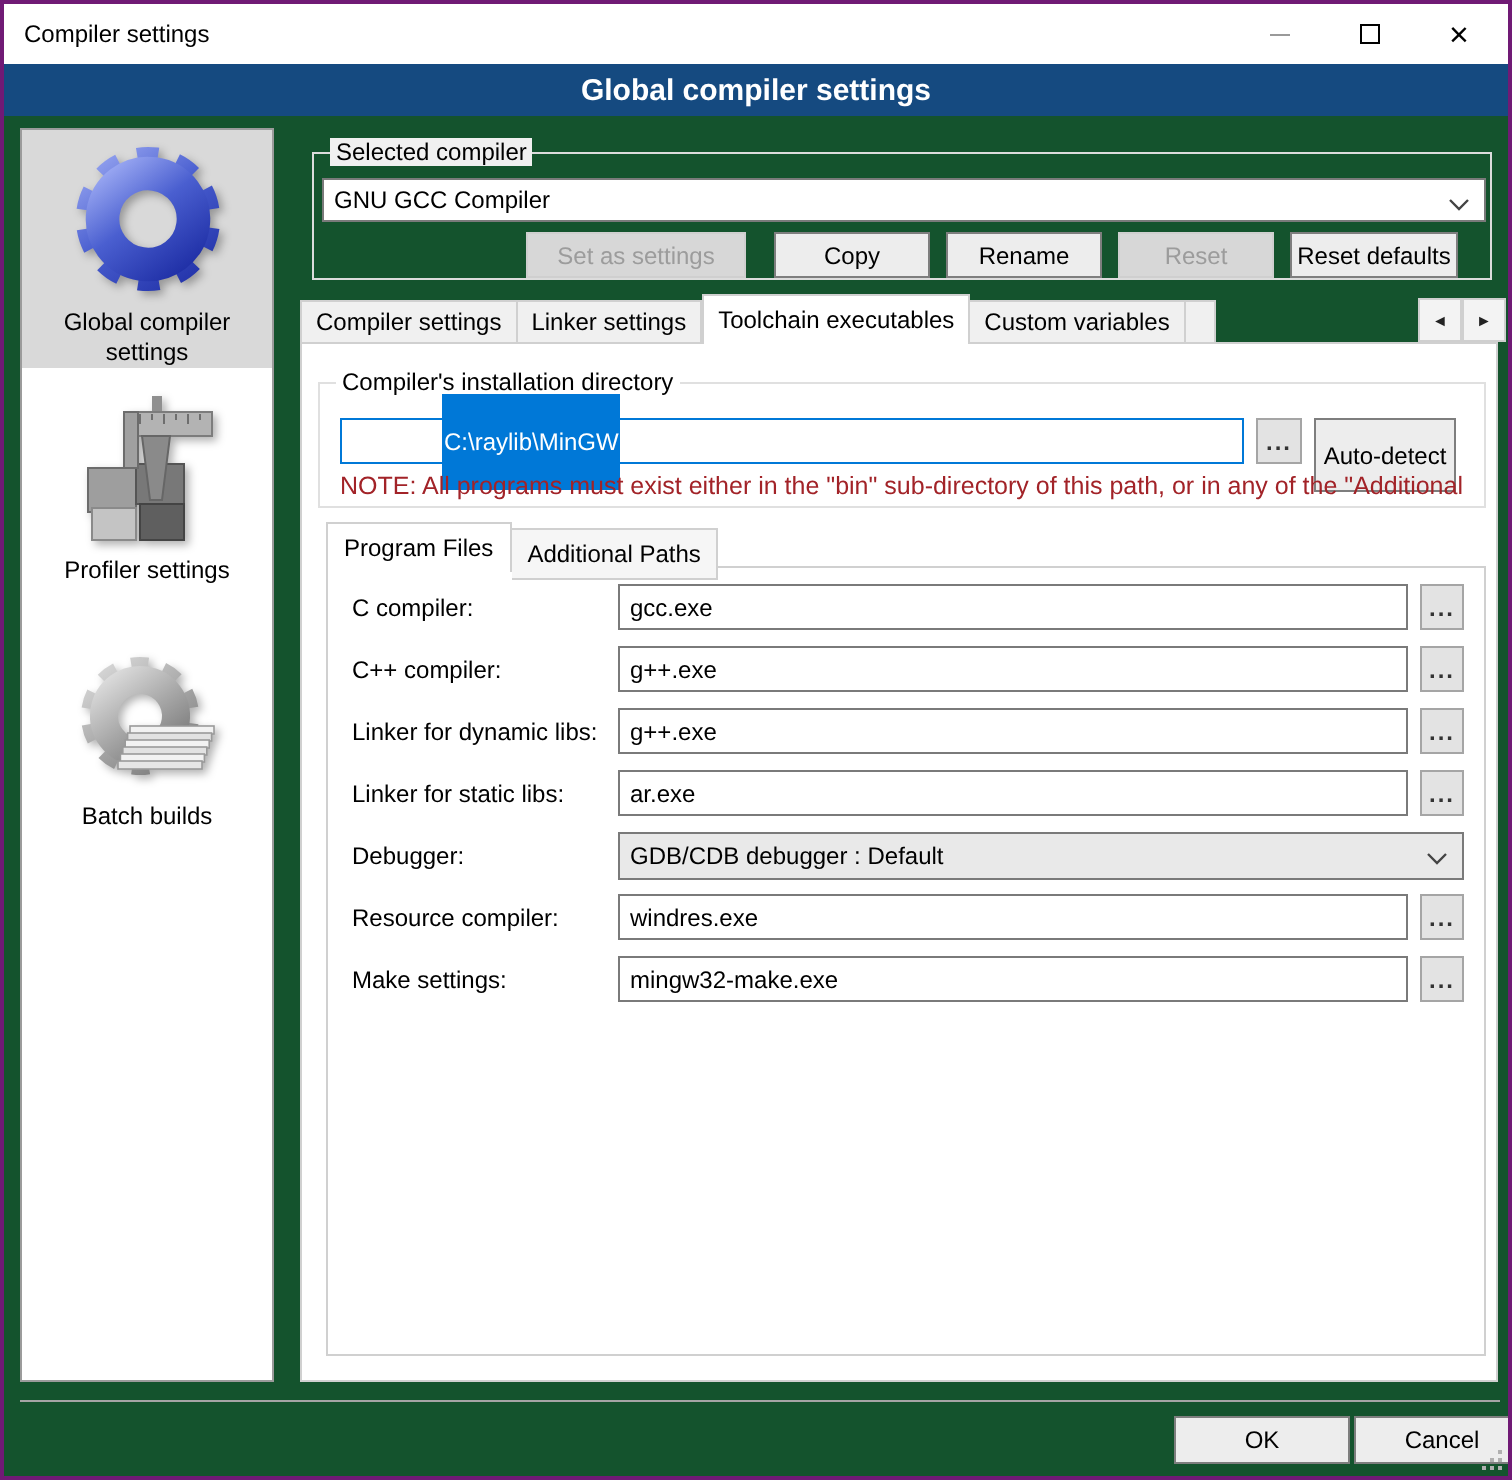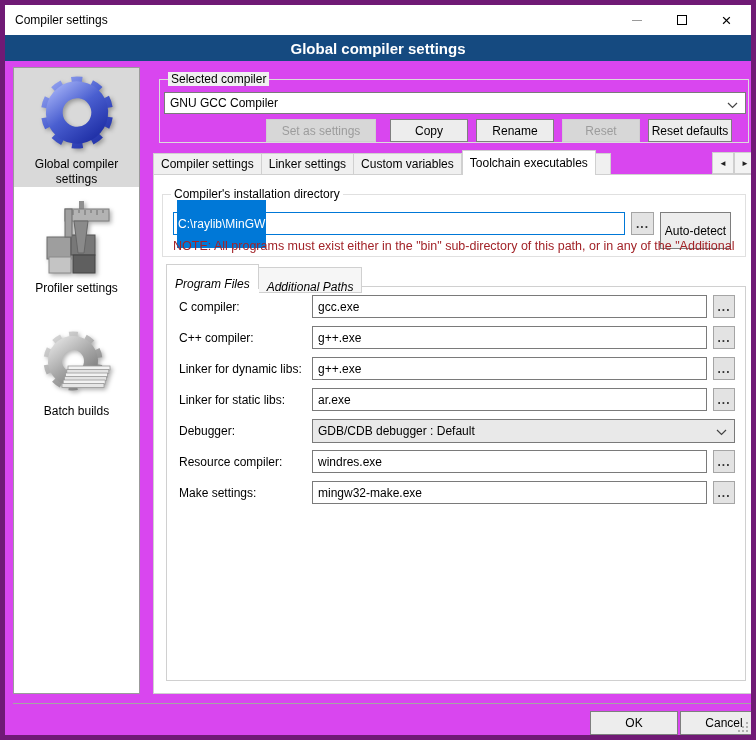--- a/index.html
+++ b/index.html
@@ -1,20 +1,20 @@
 <!DOCTYPE html>
 <html><head>
 <meta charset="utf-8">
 <style>
   * { margin:0; padding:0; box-sizing:border-box; }
   html,body { width:756px; height:740px; }
   body { font-family:"Liberation Sans", sans-serif; font-size:12px; color:#000; background:#fff; }
 
-  .window { position:relative; width:756px; height:740px; background:#d946ef;
-            border:5px solid #701a75; overflow:hidden; }
+  .window { position:relative; width:756px; height:740px; background:#14532d;
+            border:2px solid #701a75; overflow:hidden; }
 
   
   .titlebar { position:absolute; top:0; left:0; right:0; height:30px; background:#fff; }
   .title { position:absolute; left:10px; top:8px; font-size:12px; }
   .caption-buttons { position:absolute; right:2px; top:0; height:30px; display:flex; }
   .cap-btn { width:45px; height:30px; display:flex; align-items:center; justify-content:center; }
   .min-glyph { width:10px; height:1px; background:#9a9a9a; }
   .max-glyph { width:10px; height:10px; border:1px solid #000; }
   .close-glyph { font-size:17px; line-height:1; color:#000; }
 
@@ -65,33 +65,33 @@
   .arrow-left { left:707px; } .arrow-right { left:729px; }
 
   
   .tabpage { position:absolute; left:148px; top:169px; width:599px; height:520px;
              background:#fff; border:1px solid #d0d0d0; }
   .group2 { left:8px; top:19px; width:584px; height:63px; border-color:#e0e0e0; }
   .group2 .legend { background:#fff; }
   .dir-input { position:absolute; left:10px; top:17px; width:452px; height:23px;
                background:#fff; border:1px solid #0078d7; display:flex; align-items:center;
                padding-left:3px; }
-  .sel-text { background:#0078d7; color:#fff; padding:17px 1px; }
+  .sel-text { background:#0078d7; color:#fff; padding:17px 1px;margin-left:47px; }
   .mini-btn { position:absolute; width:23px; height:23px; background:#e3e3e3; border:1px solid #a5a5a5;
               display:flex; align-items:center; justify-content:center; font-weight:bold; color:#333;
               letter-spacing:1px; }
   .dir-browse { left:468px; top:17px; }
   .autodetect { position:absolute; left:497px; top:17px; width:71px; height:37px; }
   .note { position:absolute; left:10px; top:44px; width:566px; white-space:nowrap;
           overflow:hidden; font-size:12.5px; }
 
   
   .subtabs { position:absolute; left:12px; top:89px; display:flex; z-index:3; }
-  .subtab { height:22px; margin-top:3px; padding:12px 8px; display:flex; 
-            background:#f6f6f6; border:1px solid #d0d0d0; border-left:none; white-space:nowrap;font-style:italic; }
+  .subtab { height:22px; margin-top:3px; padding:12px 8px; display:flex; align-items:center;
+            background:#f6f6f6; border:1px solid #d0d0d0; border-left:none; white-space:nowrap; }
   .subtab:first-child { border-left:1px solid #d0d0d0; }
   .subtab.active { height:25px; margin-top:0; background:#fff; border-bottom:none; }
   .subpage { position:absolute; left:12px; top:111px; width:580px; height:395px;
              background:#fff; border:1px solid #d0d0d0; }
 
   .frow { position:absolute; left:0; width:100%; height:24px; }
   .flabel { position:absolute; left:12px; top:5px; }
   .finput { position:absolute; left:145px; top:0; width:395px; height:23px;
             border:1px solid #7a7a7a; background:#fff; font-family:"Liberation Sans",sans-serif;
             font-size:12px; padding-left:5px; }
@@ -223,25 +223,25 @@
     </div>
   </div>
 
   <div class="tabstrip">
     <div class="tab">
         <span>Compiler settings</span>
       </div>
     <div class="tab">
         <span>Linker settings</span>
       </div>
+    <div class="tab active">
+        <span>Toolchain executables</span>
+      </div>
     <div class="tab">
         <span>Custom variables</span>
-      </div>
-    <div class="tab active">
-        <span>Toolchain executables</span>
       </div>
     <div class="tab"></div>
   </div>
   <div class="tab-arrow arrow-left">
     <span>◄</span>
   </div>
   <div class="tab-arrow arrow-right">
     <span>►</span>
   </div>
 

